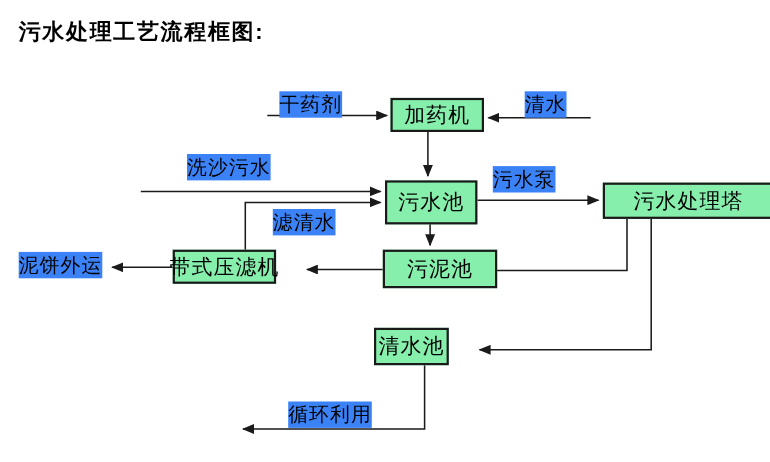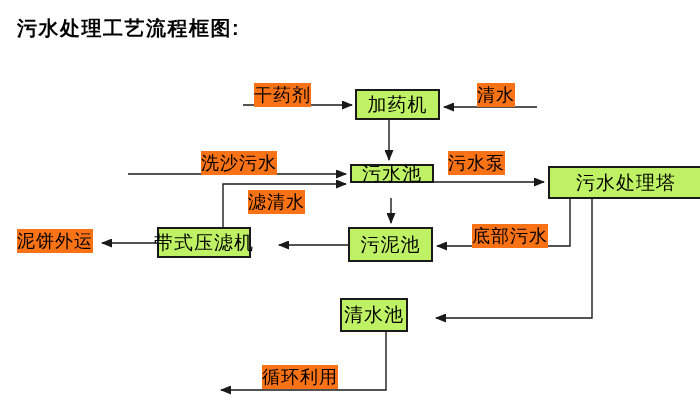--- a/index.html
+++ b/index.html
@@ -24,34 +24,34 @@
   }
   .wires {
     position: absolute;
     left: 0;
     top: 0;
   }
   .node {
     position: absolute;
     box-sizing: border-box;
     border: 2px solid #1a1a1a;
-    background: #bef264;
+    background: #86efac;
     display: flex;
     align-items: center;
     justify-content: center;
     font-size: 19px;
     letter-spacing: 1px;
     white-space: nowrap;
   }
   .lbl {
     position: absolute;
     font-size: 18px;
     letter-spacing: 1px;
     white-space: nowrap;
-    background: #f97316;
+    background: #3b82f6;
   }
 </style>
 </head>
 <body>
 
 <div class="canvas">
 
   <div class="title">污水处理工艺流程框图:</div>
 
   <svg class="wires" width="700" height="420">
@@ -70,28 +70,27 @@
       <path d="M391,198 V223" marker-end="url(#arrow)"></path>
       <path d="M348,245 H279" marker-end="url(#arrow)"></path>
       <path d="M570,199 V246 H437" marker-end="url(#arrow)"></path>
       <path d="M157,243 H102" marker-end="url(#arrow)"></path>
       <path d="M592,199 V318 H436" marker-end="url(#arrow)"></path>
       <path d="M386,332 V390 H221" marker-end="url(#arrow)"></path>
     </g>
   </svg>
 
   <div class="node" style="left:355px; top:89px; width:85px; height:31px;">加药机</div>
-  <div class="node" style="left:350px; top:164px; width:84px; height:19px;">污水池</div>
+  <div class="node" style="left:350px; top:164px; width:84px; height:40px;">污水池</div>
   <div class="node" style="left:548px; top:166px; width:156px; height:33px;">污水处理塔</div>
-  <div class="node" style="left:348px; top:227px; width:85px; height:35px;">污泥池</div>
+  <div class="node" style="left:348px; top:227px; width:104px; height:35px;">污泥池</div>
   <div class="node" style="left:157px; top:227px; width:94px; height:31px;">带式压滤机</div>
   <div class="node" style="left:340px; top:298px; width:68px; height:34px;">清水池</div>
 
   <span class="lbl" style="left:254px; top:83px;">干药剂</span>
   <span class="lbl" style="left:477px; top:83px;">清水</span>
-  <span class="lbl" style="left:170px; top:151px;margin-left:31px;">洗沙污水</span>
+  <span class="lbl" style="left:170px; top:140px;">洗沙污水</span>
   <span class="lbl" style="left:248px; top:190px;">滤清水</span>
   <span class="lbl" style="left:448px; top:151px;">污水泵</span>
-  <span class="lbl" style="left:472px; top:224px;">底部污水</span>
   <span class="lbl" style="left:17px; top:229px;">泥饼外运</span>
   <span class="lbl" style="left:262px; top:365px;">循环利用</span>
 
 </div>
 
 </body></html>

